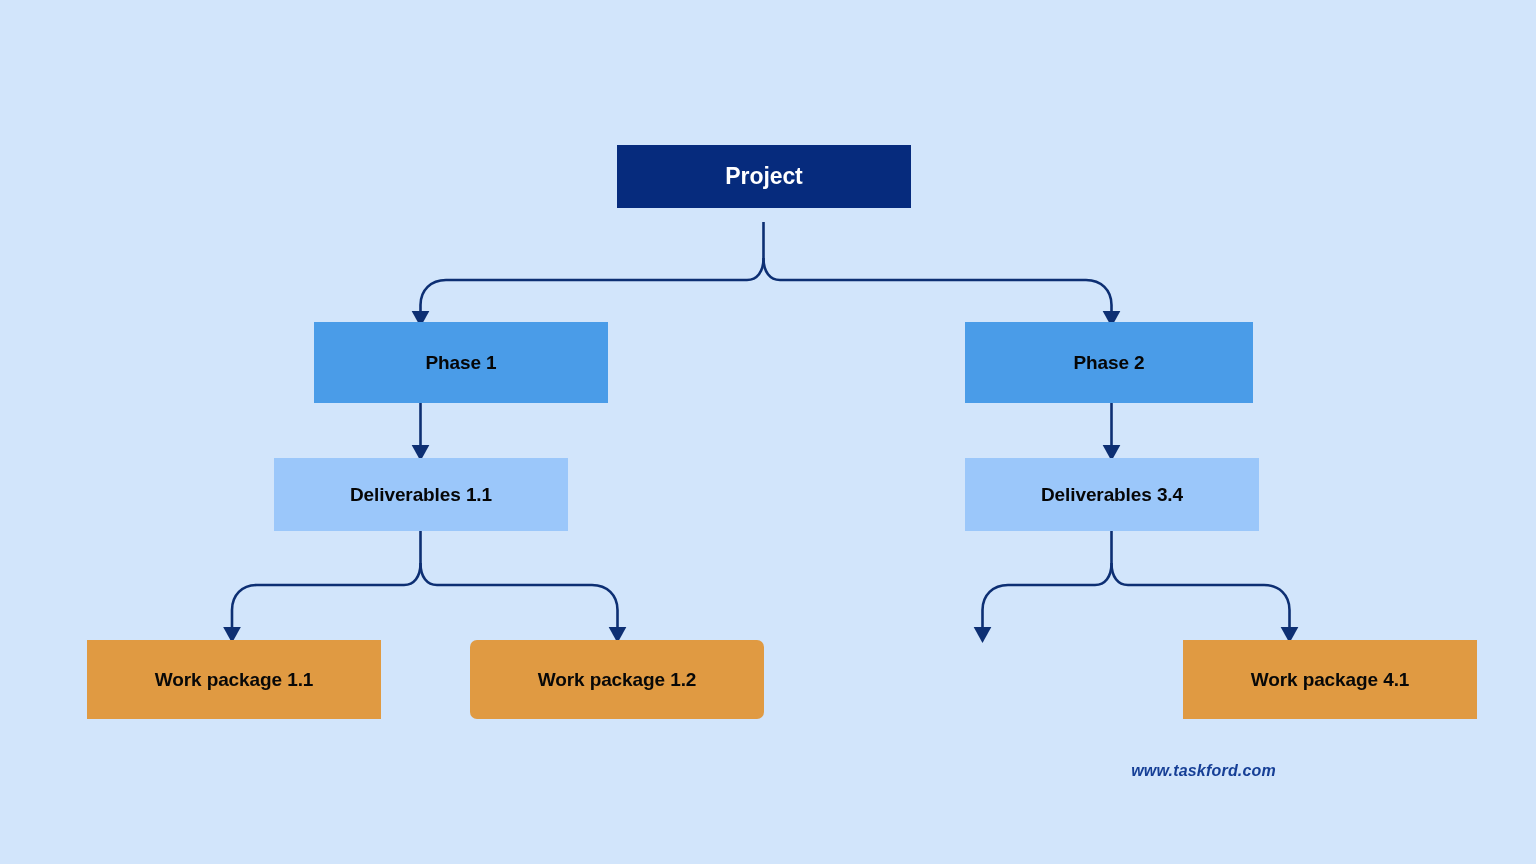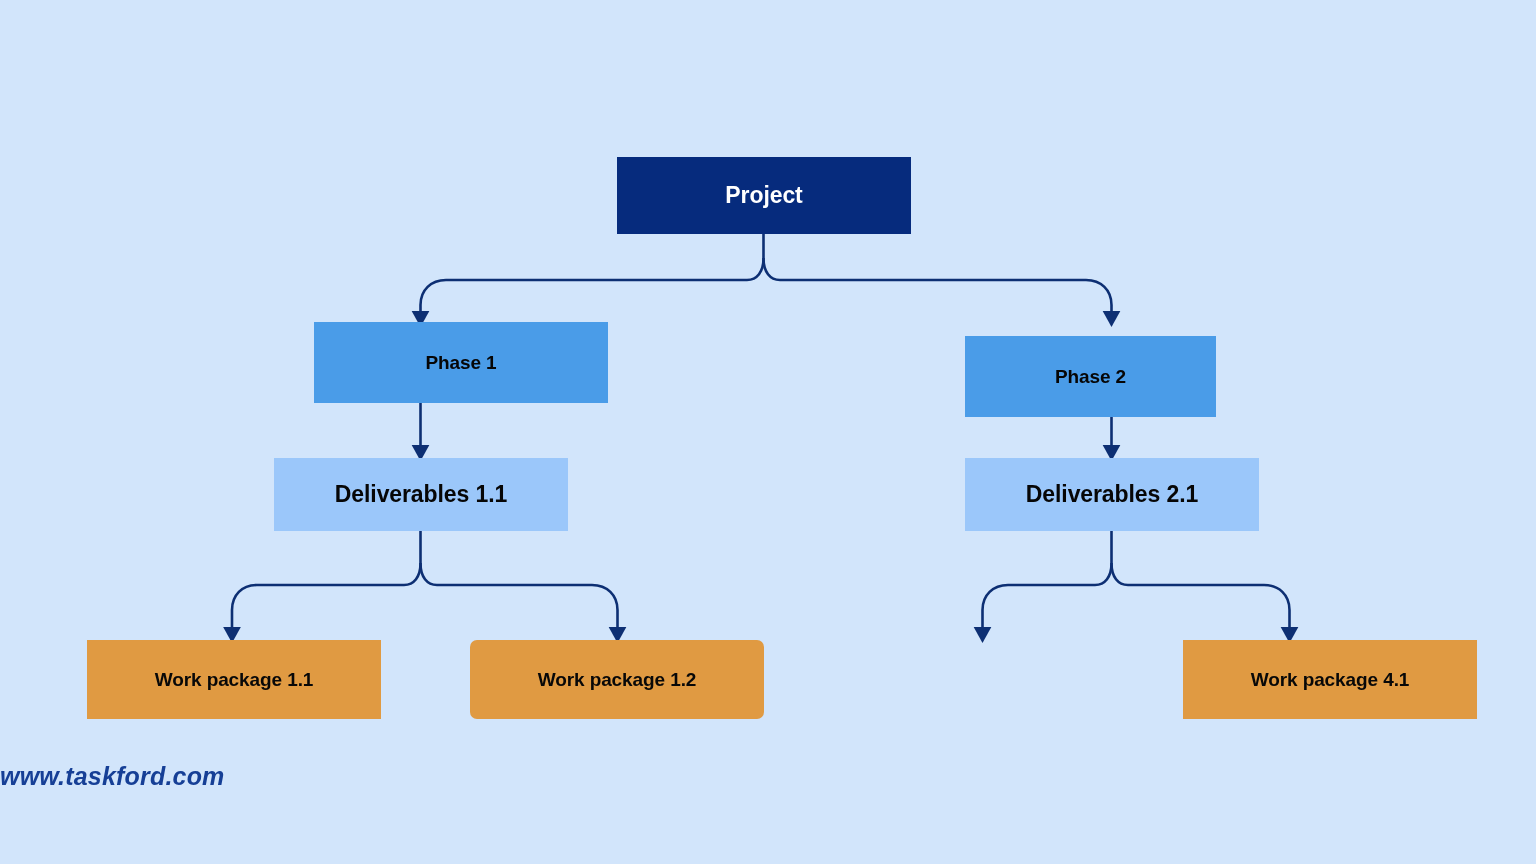--- a/index.html
+++ b/index.html
@@ -45,34 +45,34 @@
     font-size: 23px;
   }
   .node-phase {
     background: #4a9ce8;
     color: #060606;
     font-size: 19px;
   }
   .node-deliverable {
     background: #9bc7fa;
     color: #060606;
-    font-size: 23px;
+    font-size: 19px;
   }
   .node-workpackage {
     background: #e09a42;
     color: #080808;
     font-size: 19px;
   }
   .footer-url {
     position: absolute;
     left: 0;
     top: 762px;
     width: 1276px;
-    text-align: left;
-    font-size: 25px;
+    text-align: right;
+    font-size: 16px;
     font-style: italic;
     font-weight: 600;
     color: #163f96;
     letter-spacing: 0.2px;
     z-index: 2;
   }
 </style>
 </head>
 <body>
 
@@ -116,38 +116,38 @@
       <path d="M1111.5,563 C1111.5,577 1105,585 1095,585
                L1008,585 C993,585 982.5,595 982.5,610
                L982.5,634" marker-end="url(#arrow)"></path>
 
       <path d="M1111.5,563 C1111.5,577 1118,585 1128,585
                L1264,585 C1279,585 1289.5,595 1289.5,610
                L1289.5,634" marker-end="url(#arrow)"></path>
     </g>
   </svg>
 
-  <div class="node node-root" style="left:617px; top:157px; width:294px; height:77px;">
+  <div class="node node-root" style="left:617px; top:145px; width:294px; height:63px;">
     <span>Project</span>
   </div>
 
   <div class="node node-phase" style="left:274px; top:322px; width:294px; height:81px;margin-left:40px;">
     <span>Phase 1</span>
   </div>
 
-  <div class="node node-phase" style="left:965px; top:336px; width:251px; height:81px;">
+  <div class="node node-phase" style="left:965px; top:322px; width:288px; height:81px;">
     <span>Phase 2</span>
   </div>
 
   <div class="node node-deliverable" style="left:274px; top:458px; width:294px; height:73px;">
     <span>Deliverables 1.1</span>
   </div>
 
   <div class="node node-deliverable" style="left:965px; top:458px; width:294px; height:73px;">
-    <span>Deliverables 2.1</span>
+    <span>Deliverables 3.4</span>
   </div>
 
   <div class="node node-workpackage" style="left:87px; top:640px; width:294px; height:79px;">
     <span>Work package 1.1</span>
   </div>
 
   <div class="node node-workpackage" style="left:470px; top:640px; width:294px; height:79px;border-radius:7px;">
     <span>Work package 1.2</span>
   </div>
 

